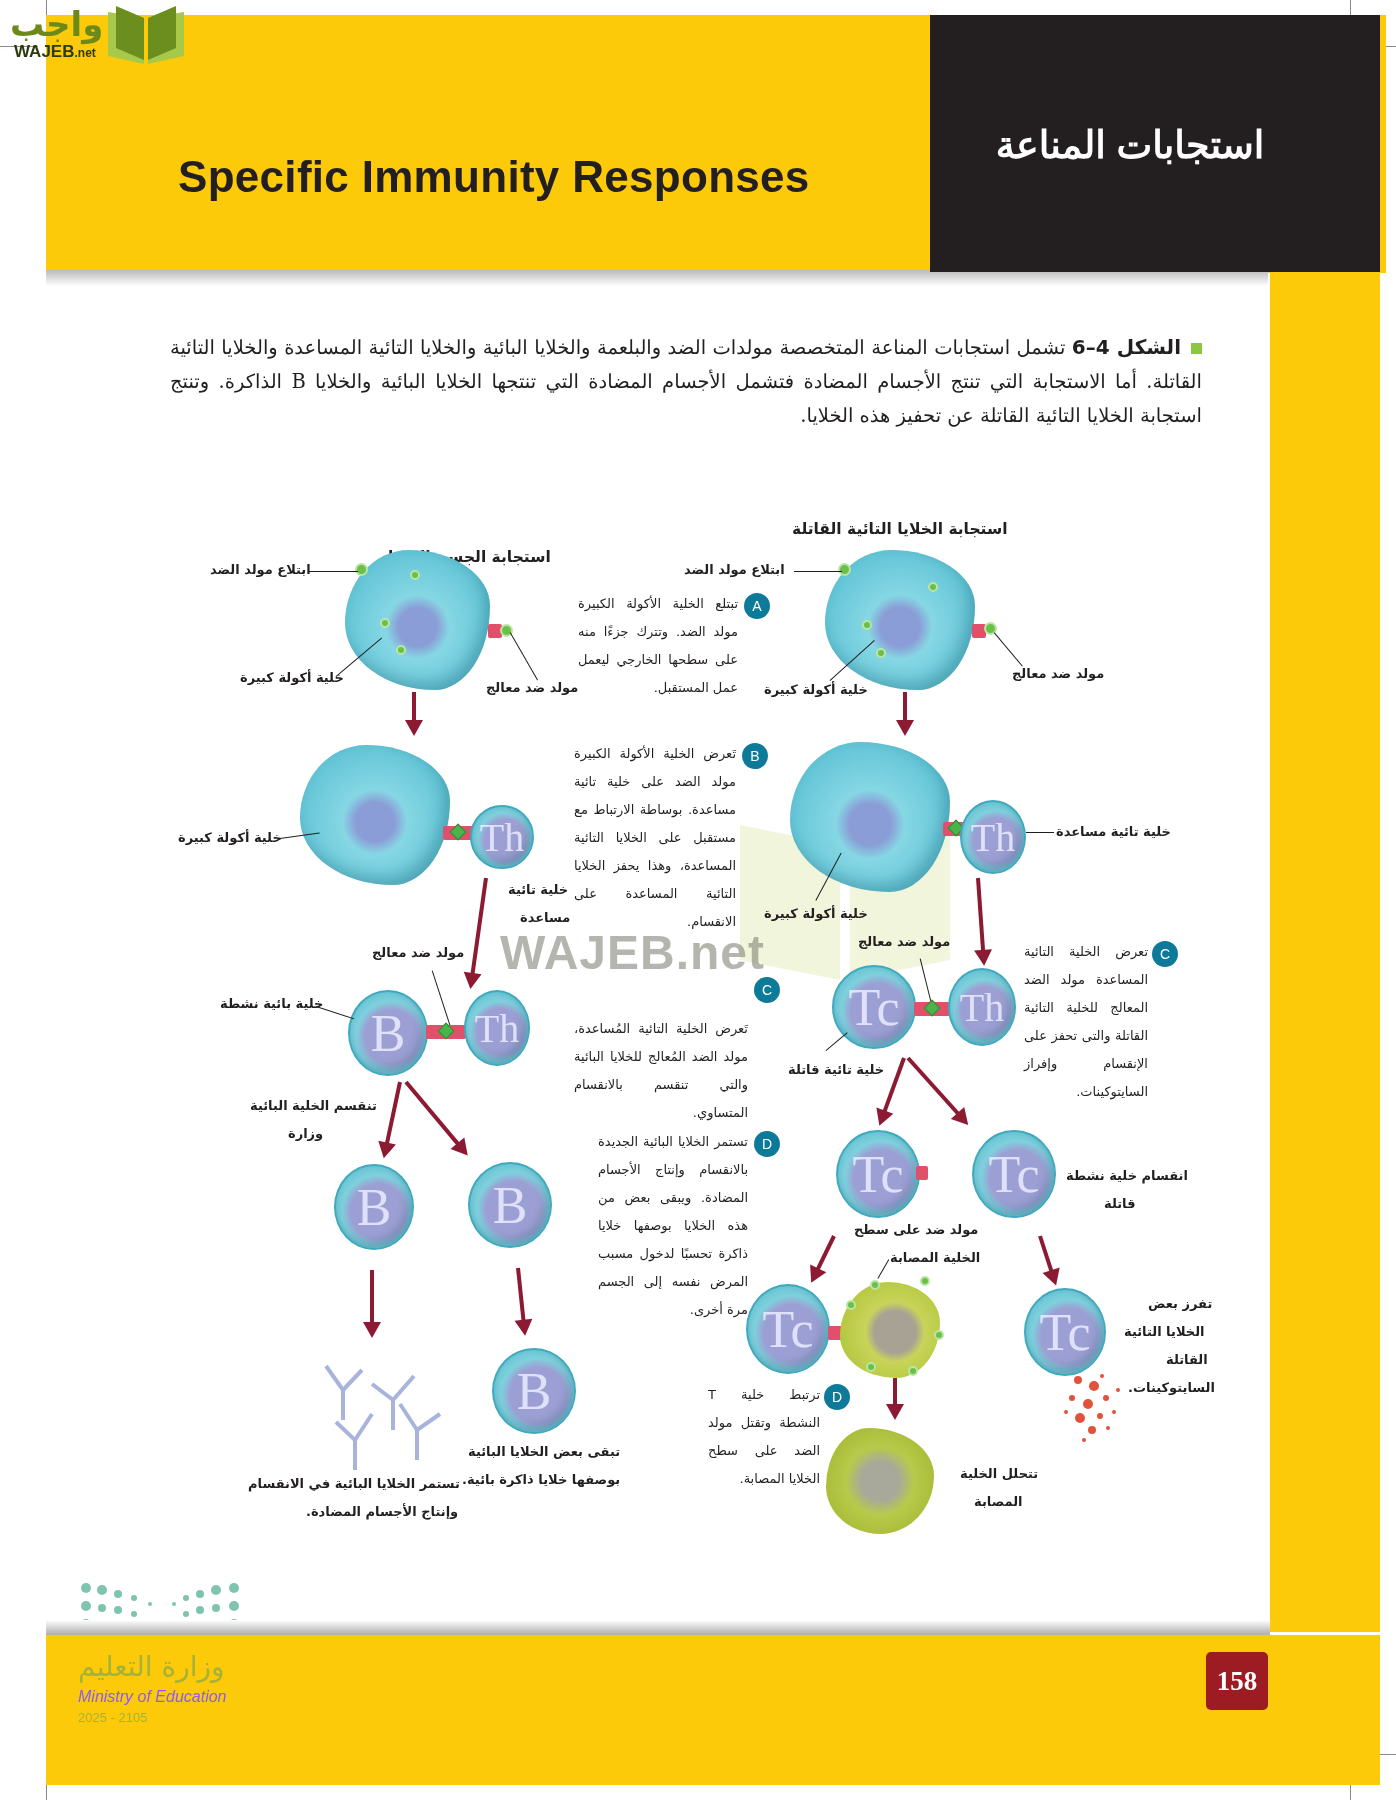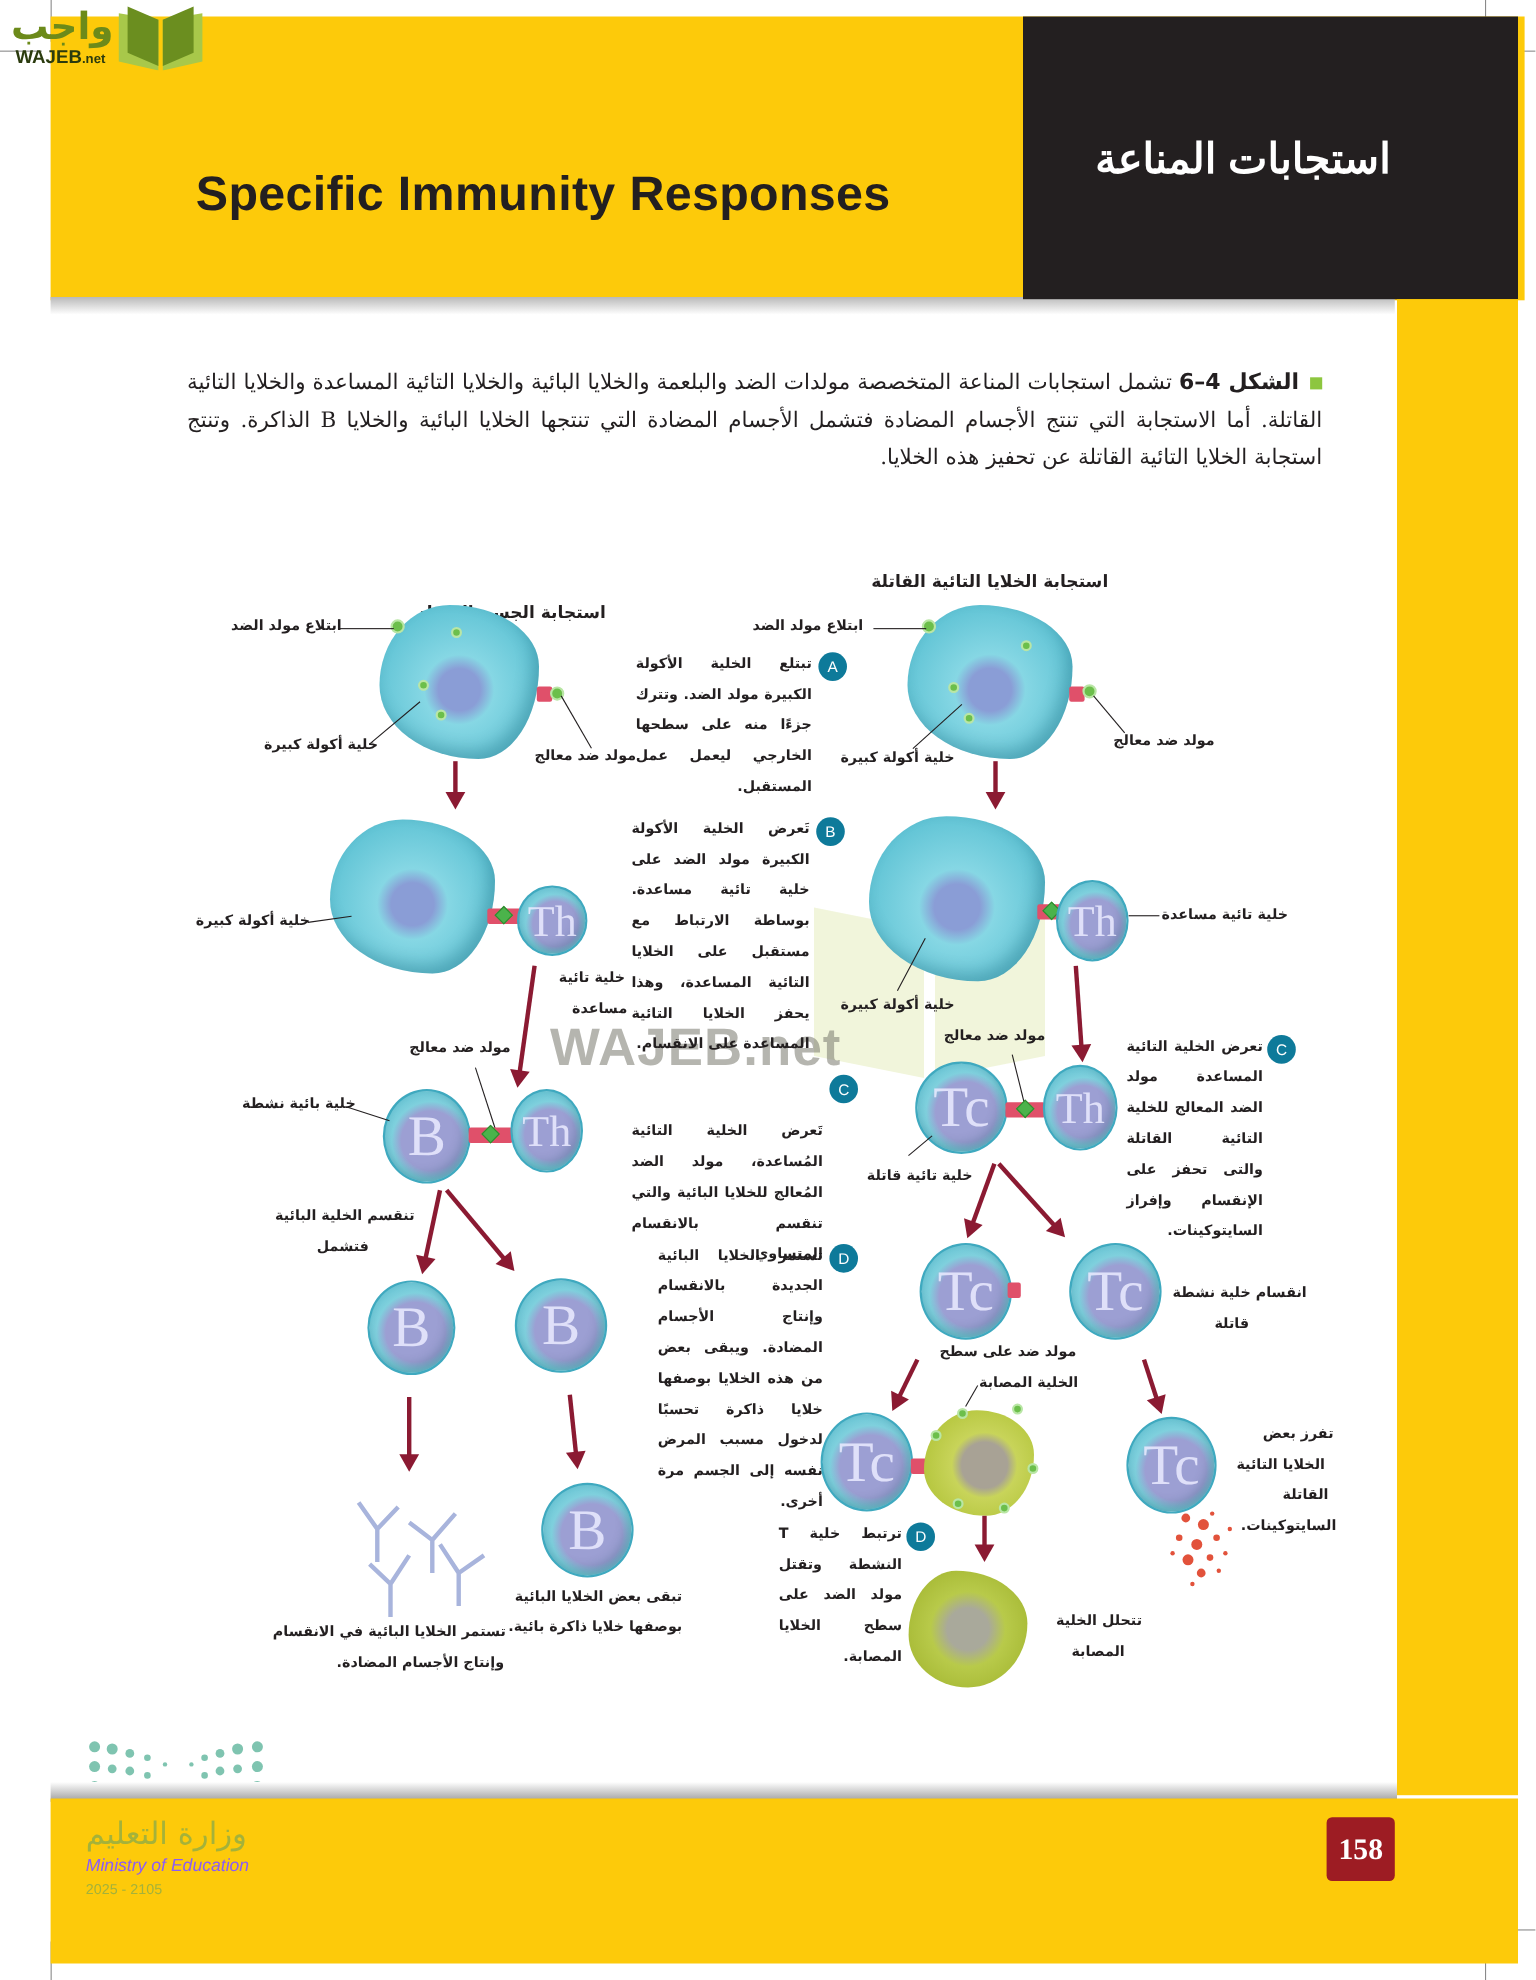--- a/index.html
+++ b/index.html
@@ -32,21 +32,21 @@
 
   
   .caption { position: absolute; left: 170px; top: 330px; width: 1032px; direction: rtl; text-align: justify;
     font-family: "DejaVu Serif", serif; font-size: 19.5px; line-height: 34px; color: #231f20; }
   .caption .sq { display: inline-block; width: 11px; height: 11px; background: #8dc63f; margin-left: 10px; }
   .caption .fig { font-weight: bold; font-family: "DejaVu Sans", sans-serif; font-size: 20px; }
 
   
   .label { position: absolute; direction: rtl; text-align: right; font-size: 13px; font-weight: bold; color: #231f20; white-space: nowrap; }
   .head { position: absolute; direction: rtl; font-size: 15.5px; font-weight: bold; color: #231f20; white-space: nowrap; }
-  .step { position: absolute; direction: rtl; text-align: justify; font-size: 13px; font-weight: bold;
+  .step { position: absolute; direction: rtl; text-align: justify; font-size: 13px; font-weight: normal;
     line-height: 28px; color: #231f20; }
   .badge { position: absolute; width: 26px; height: 26px; border-radius: 50%; background: #0e7a9a; color: #ffffff;
     font-family: "Liberation Sans", sans-serif; font-size: 14px; line-height: 26px; text-align: center; }
 
   .cell { position: absolute; border-radius: 50%;
     background: radial-gradient(circle at 55% 55%, #9c9fd3 0 44%, #7fd0dd 58%, #4cb5c8 100%);
     border: 2px solid #3fa9bf; box-shadow: inset -4px -6px 10px rgba(0,60,80,.25); }
   .cell span { position: absolute; inset: 0; display: flex; align-items: center; justify-content: center;
     font-family: "Liberation Serif", serif; font-size: 52px; color: rgba(235,235,255,.85); }
   .cell.small span { font-size: 40px; }
@@ -165,21 +165,21 @@
     <span>B</span>
   </div>
 <div class="receptor" style="left:426px;top:1025px;width:40px;"></div>
 <div class="ant-dot" style="left:440px;top:1025px;"></div>
 <div class="cell small" style="left:464px;top:990px;width:66px;height:76px;">
     <span>Th</span>
   </div>
 <div class="label" style="left:220px;top:996px;">خلية بائية نشطة</div>
 <div class="leader" style="left:316px;top:1006px;width:40px;transform:rotate(18deg);"></div>
 <div class="label" style="left:250px;top:1098px;">تنقسم الخلية البائية</div>
-<div class="label" style="left:288px;top:1126px;">فتشمل</div>
+<div class="label" style="left:288px;top:1126px;">وزارة</div>
 
 <div class="arrow" style="left:398px;top:1082px;height:66px;transform:rotate(12deg);"></div>
 <div class="arrow" style="left:404px;top:1082px;height:84px;transform:rotate(-40deg);"></div>
 
 <div class="cell" style="left:334px;top:1164px;width:80px;height:86px;">
     <span>B</span>
   </div>
 <div class="cell" style="left:468px;top:1162px;width:84px;height:86px;">
     <span>B</span>
   </div>

